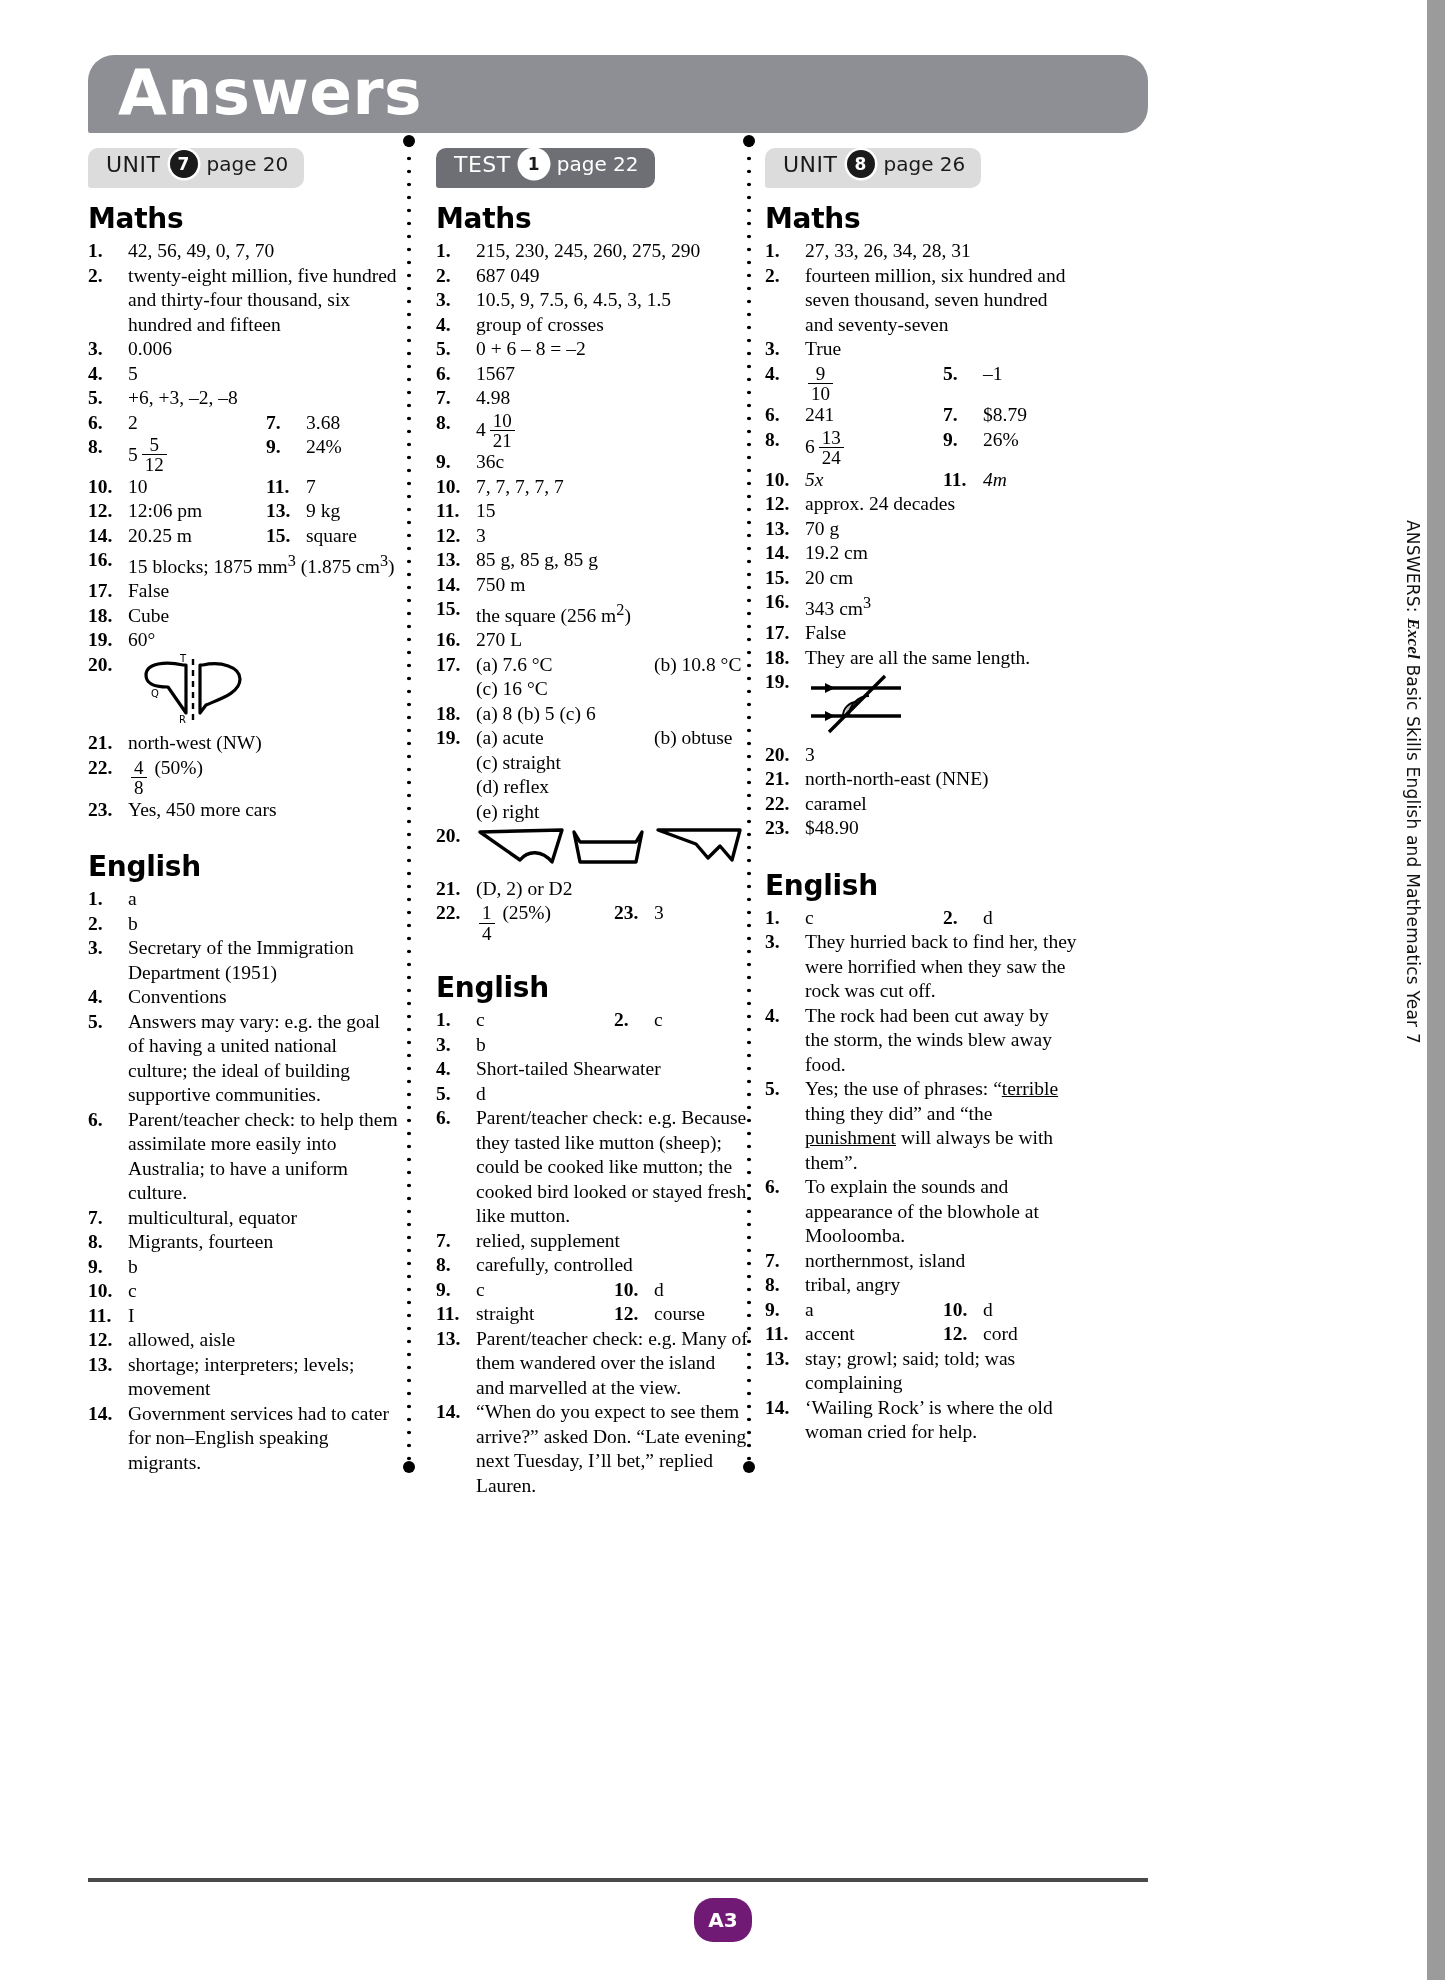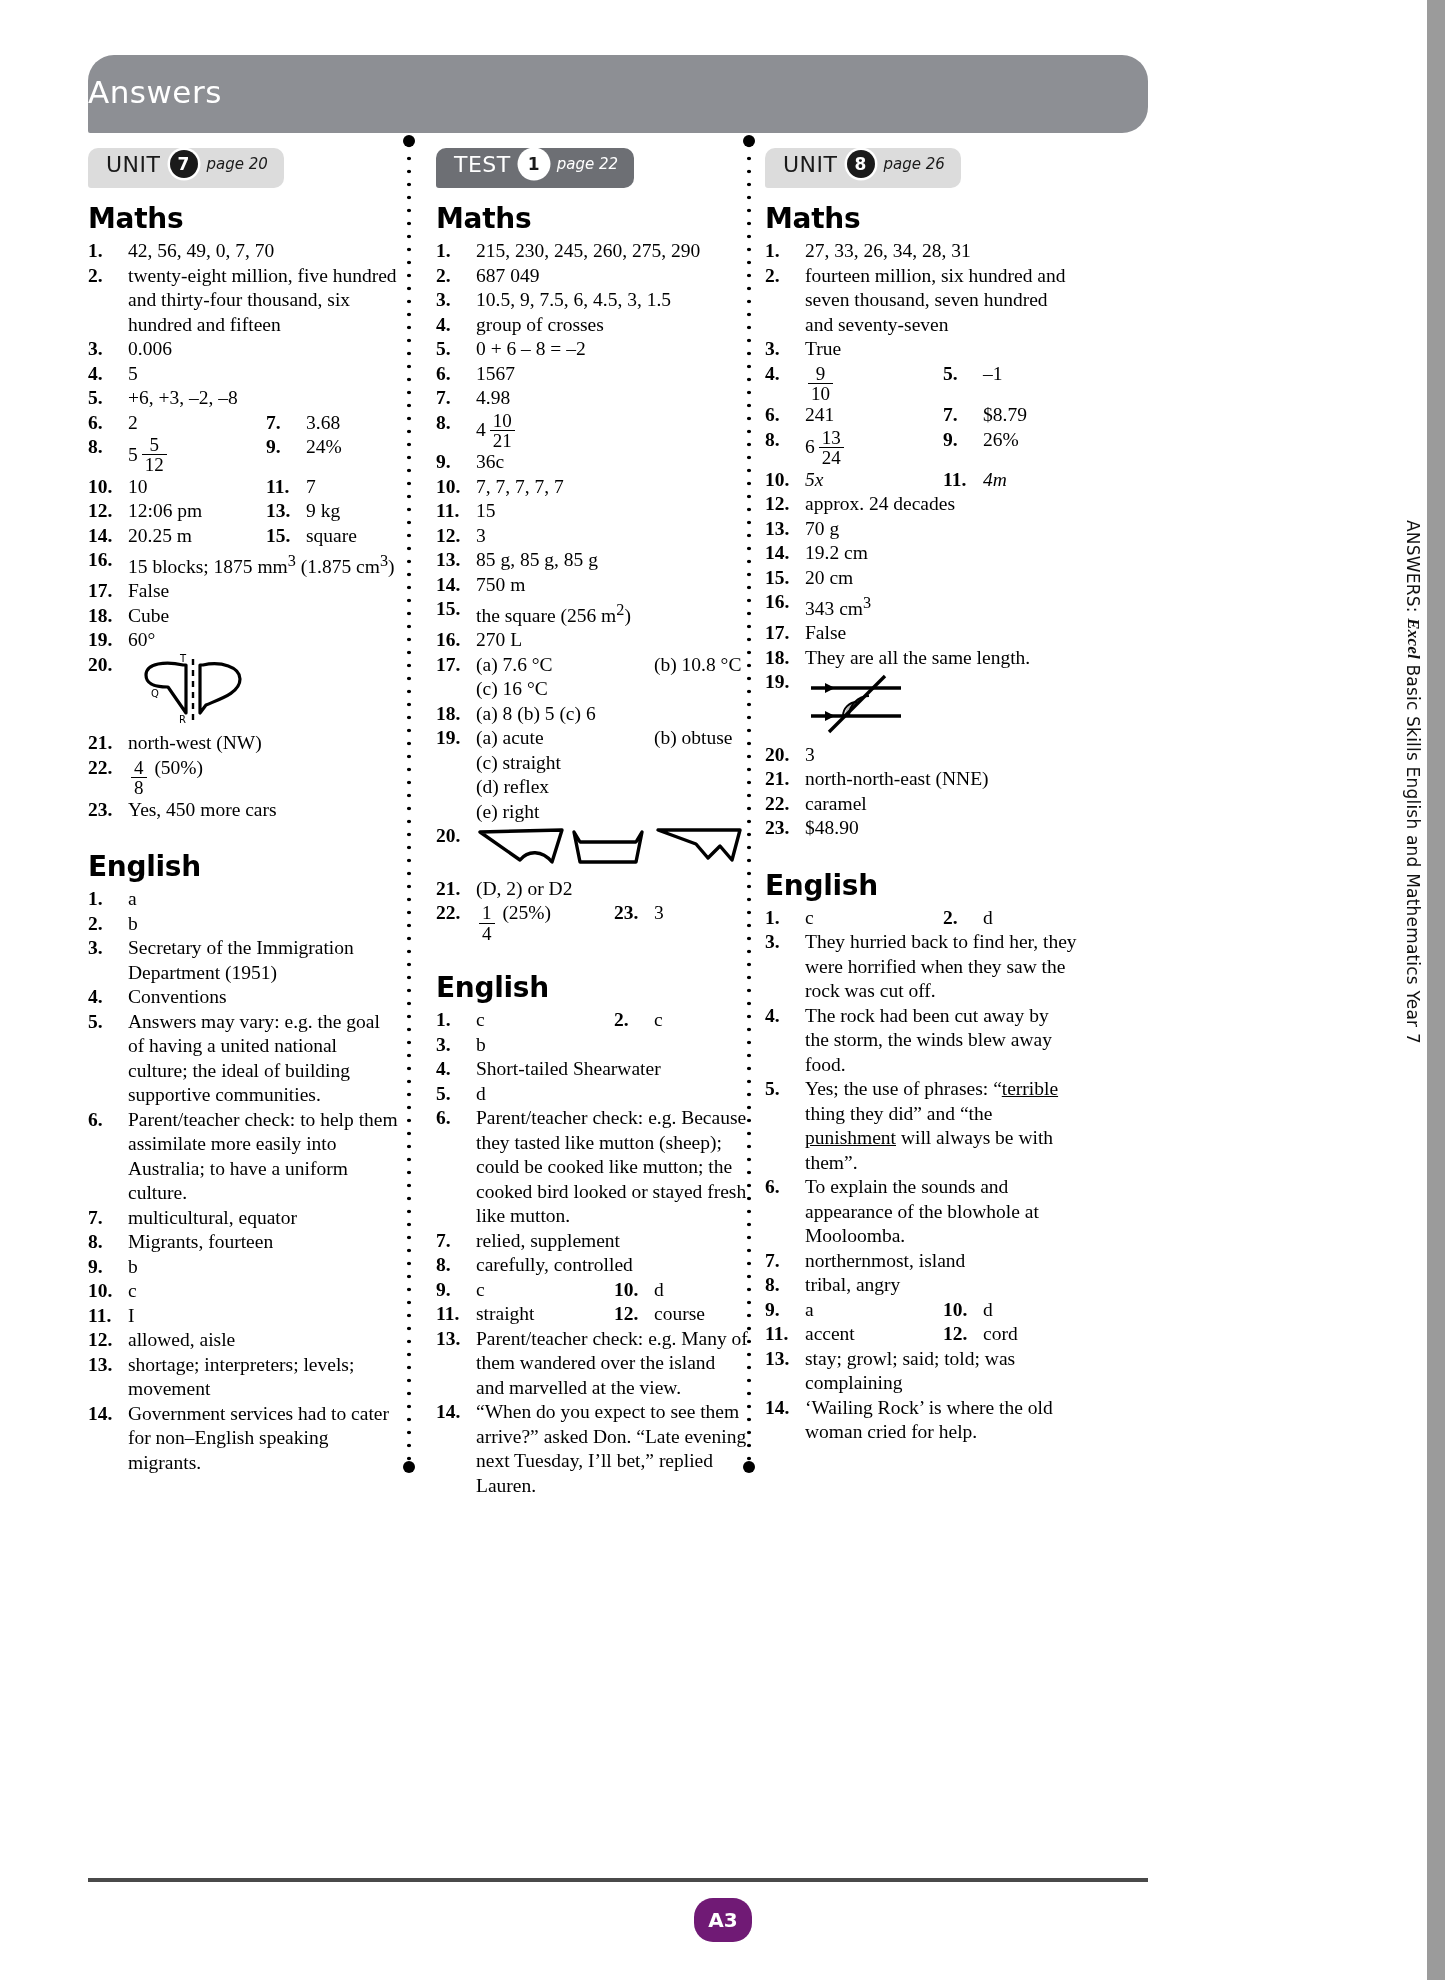--- a/index.html
+++ b/index.html
@@ -36,23 +36,24 @@
     left: 88px; top: 55px;
     width: 1060px; height: 78px;
     background: #8d8f94;
     border-radius: 26px 26px 26px 2px;
     display: flex;
     align-items: center;
   }
   .answers-banner-title {
     color: #ffffff;
     font-family: "DejaVu Sans", sans-serif;
-    font-weight: normal;
-    font-size: 31px;
+    font-weight: bold;
+    font-size: 63px;
     letter-spacing: 0.5px;
+    padding-left: 30px;
     margin-top: -4px;
   }
 
   
   .col {
     position: absolute;
     top: 148px;
     width: 312px;
   }
   .col1 { left: 88px; }
@@ -108,23 +109,22 @@
     justify-content: center;
     font-family: "DejaVu Sans", sans-serif;
     font-weight: bold;
     font-size: 17px;
     box-shadow: 0 0 0 2.5px #ffffff;
   }
   .pill.light .pill-badge { background: #1a1a1a; color: #ffffff; }
   .pill.dark  .pill-badge { background: #ffffff; color: #1a1a1a; }
   .pill-page {
     font-family: "DejaVu Sans", sans-serif;
-    font-size: 15px;
+    font-size: 20px;
     color: #1a1a1a;
-    font-style: italic;
   }
   .pill.dark .pill-page { color: #ffffff; }
 
   
   .subject {
     font-family: "DejaVu Sans", sans-serif;
     font-weight: bold;
     font-size: 28px;
     margin: 14px 0 4px 0;
     letter-spacing: -0.3px;

